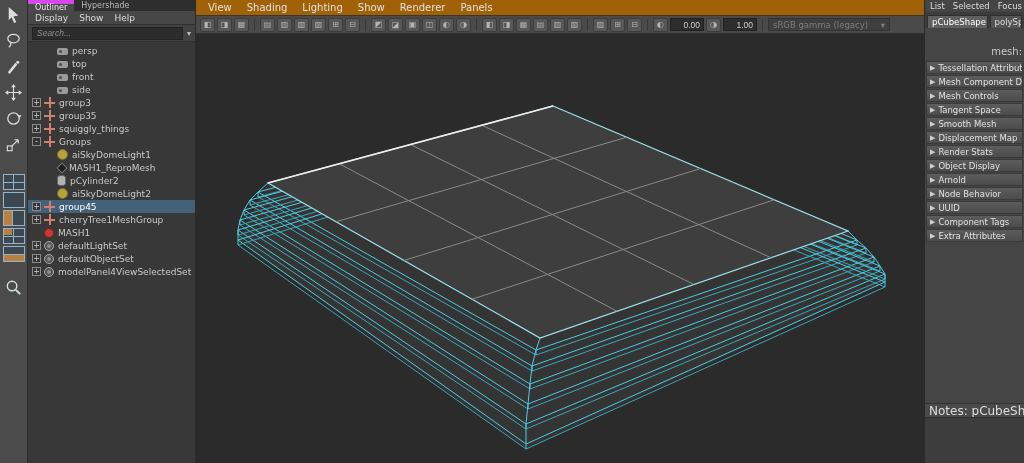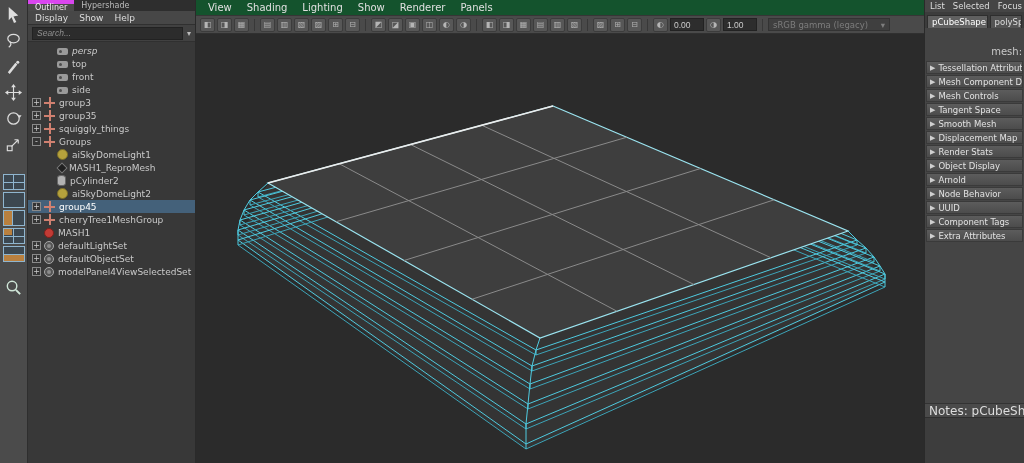--- a/index.html
+++ b/index.html
@@ -42,26 +42,26 @@
   .ic-transform::after{content:"";position:absolute;left:4.5px;top:0;width:2px;height:11px;background:#d08070;}
   .ic-skydome{border-radius:50%;background:#b6a23c;border:1px solid #7c6e28;}
   .ic-mesh{width:8px;height:8px;background:#1f1f1f;border:1px solid #777;transform:rotate(45deg);margin:1px 3px 0 1px;}
   .ic-cylinder{width:9px;background:#b2b2b2;border:1px solid #666;border-radius:4px/3px;}
   .ic-mash{width:10px;height:10px;border-radius:50%;background:#c23b35;border:1px solid #7e201c;}
   .ic-set{width:10px;height:10px;border-radius:50%;border:1px solid #a8a8a8;background:#555;}
   .ic-set::after{content:"";position:absolute;inset:2px;border-radius:50%;background:#8b8b8b;}
 
   
   .viewport{flex:1;min-width:0;display:flex;flex-direction:column;background:#2b2b2b;}
-  .vp-menus{height:16px;background:#14532d;display:flex;align-items:center;gap:15px;padding:0 12px;font-size:10px;color:#e0e0e0;border-bottom:1px solid #363636;flex:none;}
+  .vp-menus{height:16px;background:#a16207;display:flex;align-items:center;gap:15px;padding:0 12px;font-size:10px;color:#e0e0e0;border-bottom:1px solid #363636;flex:none;}
   .vp-menu-item{cursor:default;}
   .vp-toolbar{height:18px;background:#4a4a4a;display:flex;align-items:center;gap:2px;padding:0 4px;border-bottom:1px solid #303030;flex:none;overflow:hidden;}
   .vpi{width:15px;height:14px;background:#575757;border:1px solid #3c3c3c;border-radius:2px;color:#b5b5b5;font-size:8px;display:flex;align-items:center;justify-content:center;flex:none;}
   .vpsep{width:1px;height:12px;background:#383838;margin:0 3px;flex:none;}
-  .vp-field{width:34px;height:13px;background:#2d2d2d;border:1px solid #222;color:#ccc;font-size:8.5px;padding:0 3px;flex:none;}
+  .vp-field{width:34px;height:13px;background:#2d2d2d;border:1px solid #222;color:#ccc;font-size:8.5px;text-align:right;padding:0 3px;flex:none;}
   .vp-dd{width:122px;height:13px;background:#3f3f3f;border:1px solid #333;color:#7d7d7d;font-size:8.5px;display:flex;align-items:center;justify-content:space-between;padding:0 4px;flex:none;white-space:nowrap;overflow:hidden;}
   .vp-canvas{flex:1;position:relative;}
   .vp-canvas svg{position:absolute;inset:0;width:100%;height:100%;}
 
   
   .ae{width:100px;background:#454545;border-left:1px solid #2a2a2a;display:flex;flex-direction:column;flex:none;overflow:hidden;}
   .ae-menus{height:12px;display:flex;gap:8px;align-items:center;padding:0 5px;color:#ddd;font-size:8.5px;flex:none;}
   .ae-tabs{height:16px;background:#3c3c3c;display:flex;align-items:flex-end;gap:2px;padding:0 2px;flex:none;}
   .ae-tab{background:#545454;border:1px solid #2e2e2e;border-bottom:none;color:#ddd;font-size:8.5px;padding:1px 4px;white-space:nowrap;overflow:hidden;}
   .ae-tab.active{background:#606060;color:#fff;}
@@ -140,21 +140,21 @@
     <div class="ol-menus" id="olMenus">
         <span>Display</span>
         <span>Show</span>
         <span>Help</span>
       </div>
     <div class="ol-search">
       <input type="text" placeholder="Search..." style="">
       <span class="dd">▾</span>
     </div>
     <div class="tree" id="tree">
-        <div class="trow" style="padding-left: 17px; font-style: italic;">
+        <div class="trow" style="padding-left: 17px;">
           <span class="exp blank"></span>
           <span class="ticon ic-camera"></span>
           <span>persp</span>
         </div>
         <div class="trow" style="padding-left: 17px;">
           <span class="exp blank"></span>
           <span class="ticon ic-camera"></span>
           <span>top</span>
         </div>
         <div class="trow" style="padding-left: 17px;">

